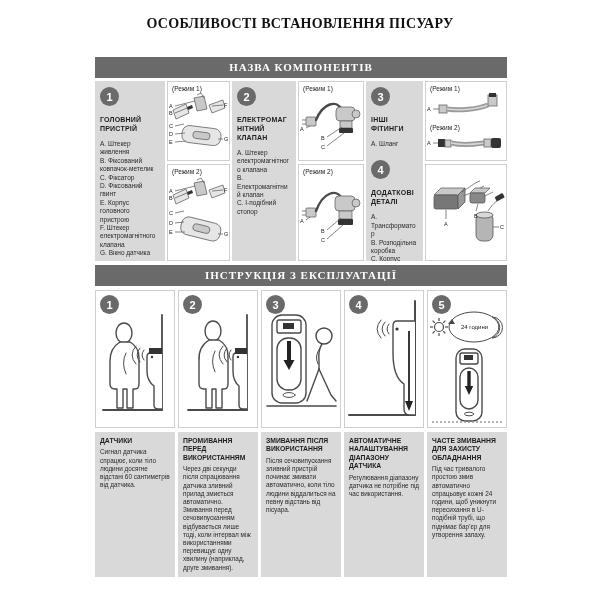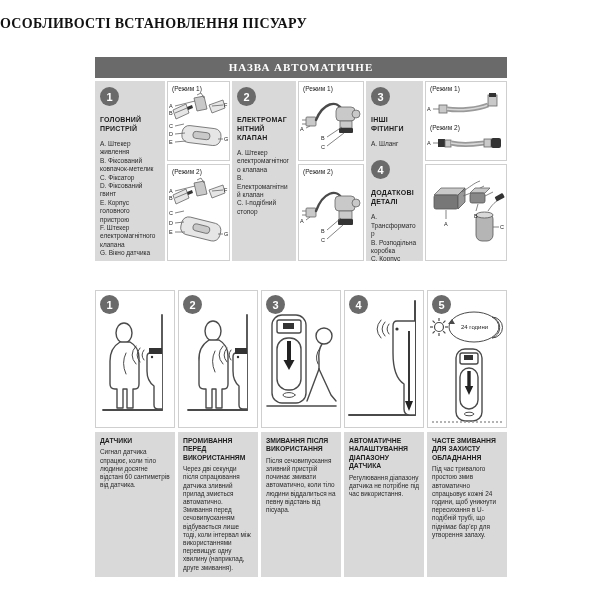--- a/index.html
+++ b/index.html
@@ -4,21 +4,21 @@
 <style>
   :root{
     --band_bg:#6a6a6a; --panel_bg:#d9d9d9; --circle_bg:#6a6a6a;
     --ink:#1d1d1d; --line:#4a4a4a; --boxborder:#cfcfcf;
   }
   *{margin:0;padding:0;box-sizing:border-box;}
   html,body{background:#fff;}
   .page{position:relative;width:600px;height:600px;background:#fff;
         font-family:"Liberation Sans","DejaVu Sans",sans-serif;color:var(--ink);overflow:hidden;}
 
-  .main-title{position:absolute;top:15px;left:0;width:600px;text-align:left;
+  .main-title{position:absolute;top:15px;left:0;width:600px;text-align:center;
     font-family:"Liberation Serif","DejaVu Serif",serif;font-weight:bold;
     font-size:14px;line-height:17px;letter-spacing:.3px;color:#111;}
 
   .band{position:absolute;left:95px;width:412px;height:21px;background:var(--band_bg);
     color:#fff;text-align:center;font-family:"Liberation Serif","DejaVu Serif",serif;
     font-weight:bold;font-size:11px;line-height:21px;letter-spacing:1px;}
   .band.b1{top:57px;} .band.b2{top:265px;}
 
   
   .comp-grid{position:absolute;left:95px;top:81px;width:412px;height:180px;display:flex;gap:2px;}
@@ -61,21 +61,21 @@
 </style>
 </head>
 <body>
 
 <div class="page">
 
   <div class="main-title">
     <div>ОСОБЛИВОСТІ ВСТАНОВЛЕННЯ ПІСУАРУ</div>
   </div>
 
-  <div class="band b1">НАЗВА АВТОМАТИЧНЕ</div>
+  <div class="band b1">НАЗВА КОМПОНЕНТІВ</div>
 
   <div class="comp-grid">
 
     <div class="label-col w1">
       <div class="num">1</div>
       <div class="comp-title">ГОЛОВНИЙ ПРИСТРІЙ</div>
       <div class="part-list">
           <div>A. Штекер живлення</div>
           <div>B. Фіксований ковпачок-метелик</div>
           <div>C. Фіксатор</div>
@@ -257,20 +257,21 @@
             <text class="dl" x="18" y="61">A</text>
           <line class="thin" x1="50" y1="46" x2="52" y2="39"></line>
             <text class="dl" x="48" y="53">B</text>
           <line class="thin" x1="73" y1="62" x2="67" y2="62"></line>
             <text class="dl" x="74" y="64">C</text>
         </svg>
       </div>
     </div>
   </div>
 
+  <div class="band b2">ІНСТРУКЦІЯ З ЕКСПЛУАТАЦІЇ</div>
 
   <div class="fig-row">
 
     <div class="fig-box">
       <svg width="78" height="136" viewBox="0 0 78 136">
         <line class="st" x1="66" y1="24" x2="66" y2="119" style="stroke-width:1.8"></line>
         <line class="st" x1="7" y1="119" x2="66" y2="119" style="stroke-width:1.8"></line>
         <ellipse class="stw" cx="28" cy="42" rx="8" ry="10"></ellipse>
         <path class="stw" d="M24 51 Q14 57 14 70 L14 93 Q14 98 19 98 L21 98 L21 117 L27 117 L27 98 L31 98 L31 117 L37 117 L37 98 L39 98 Q43 98 43 93 L43 67 Q43 56 34 51 Z"></path>
         <path class="st" d="M30 62 Q25 72 30 83" style="stroke-width:1"></path>

